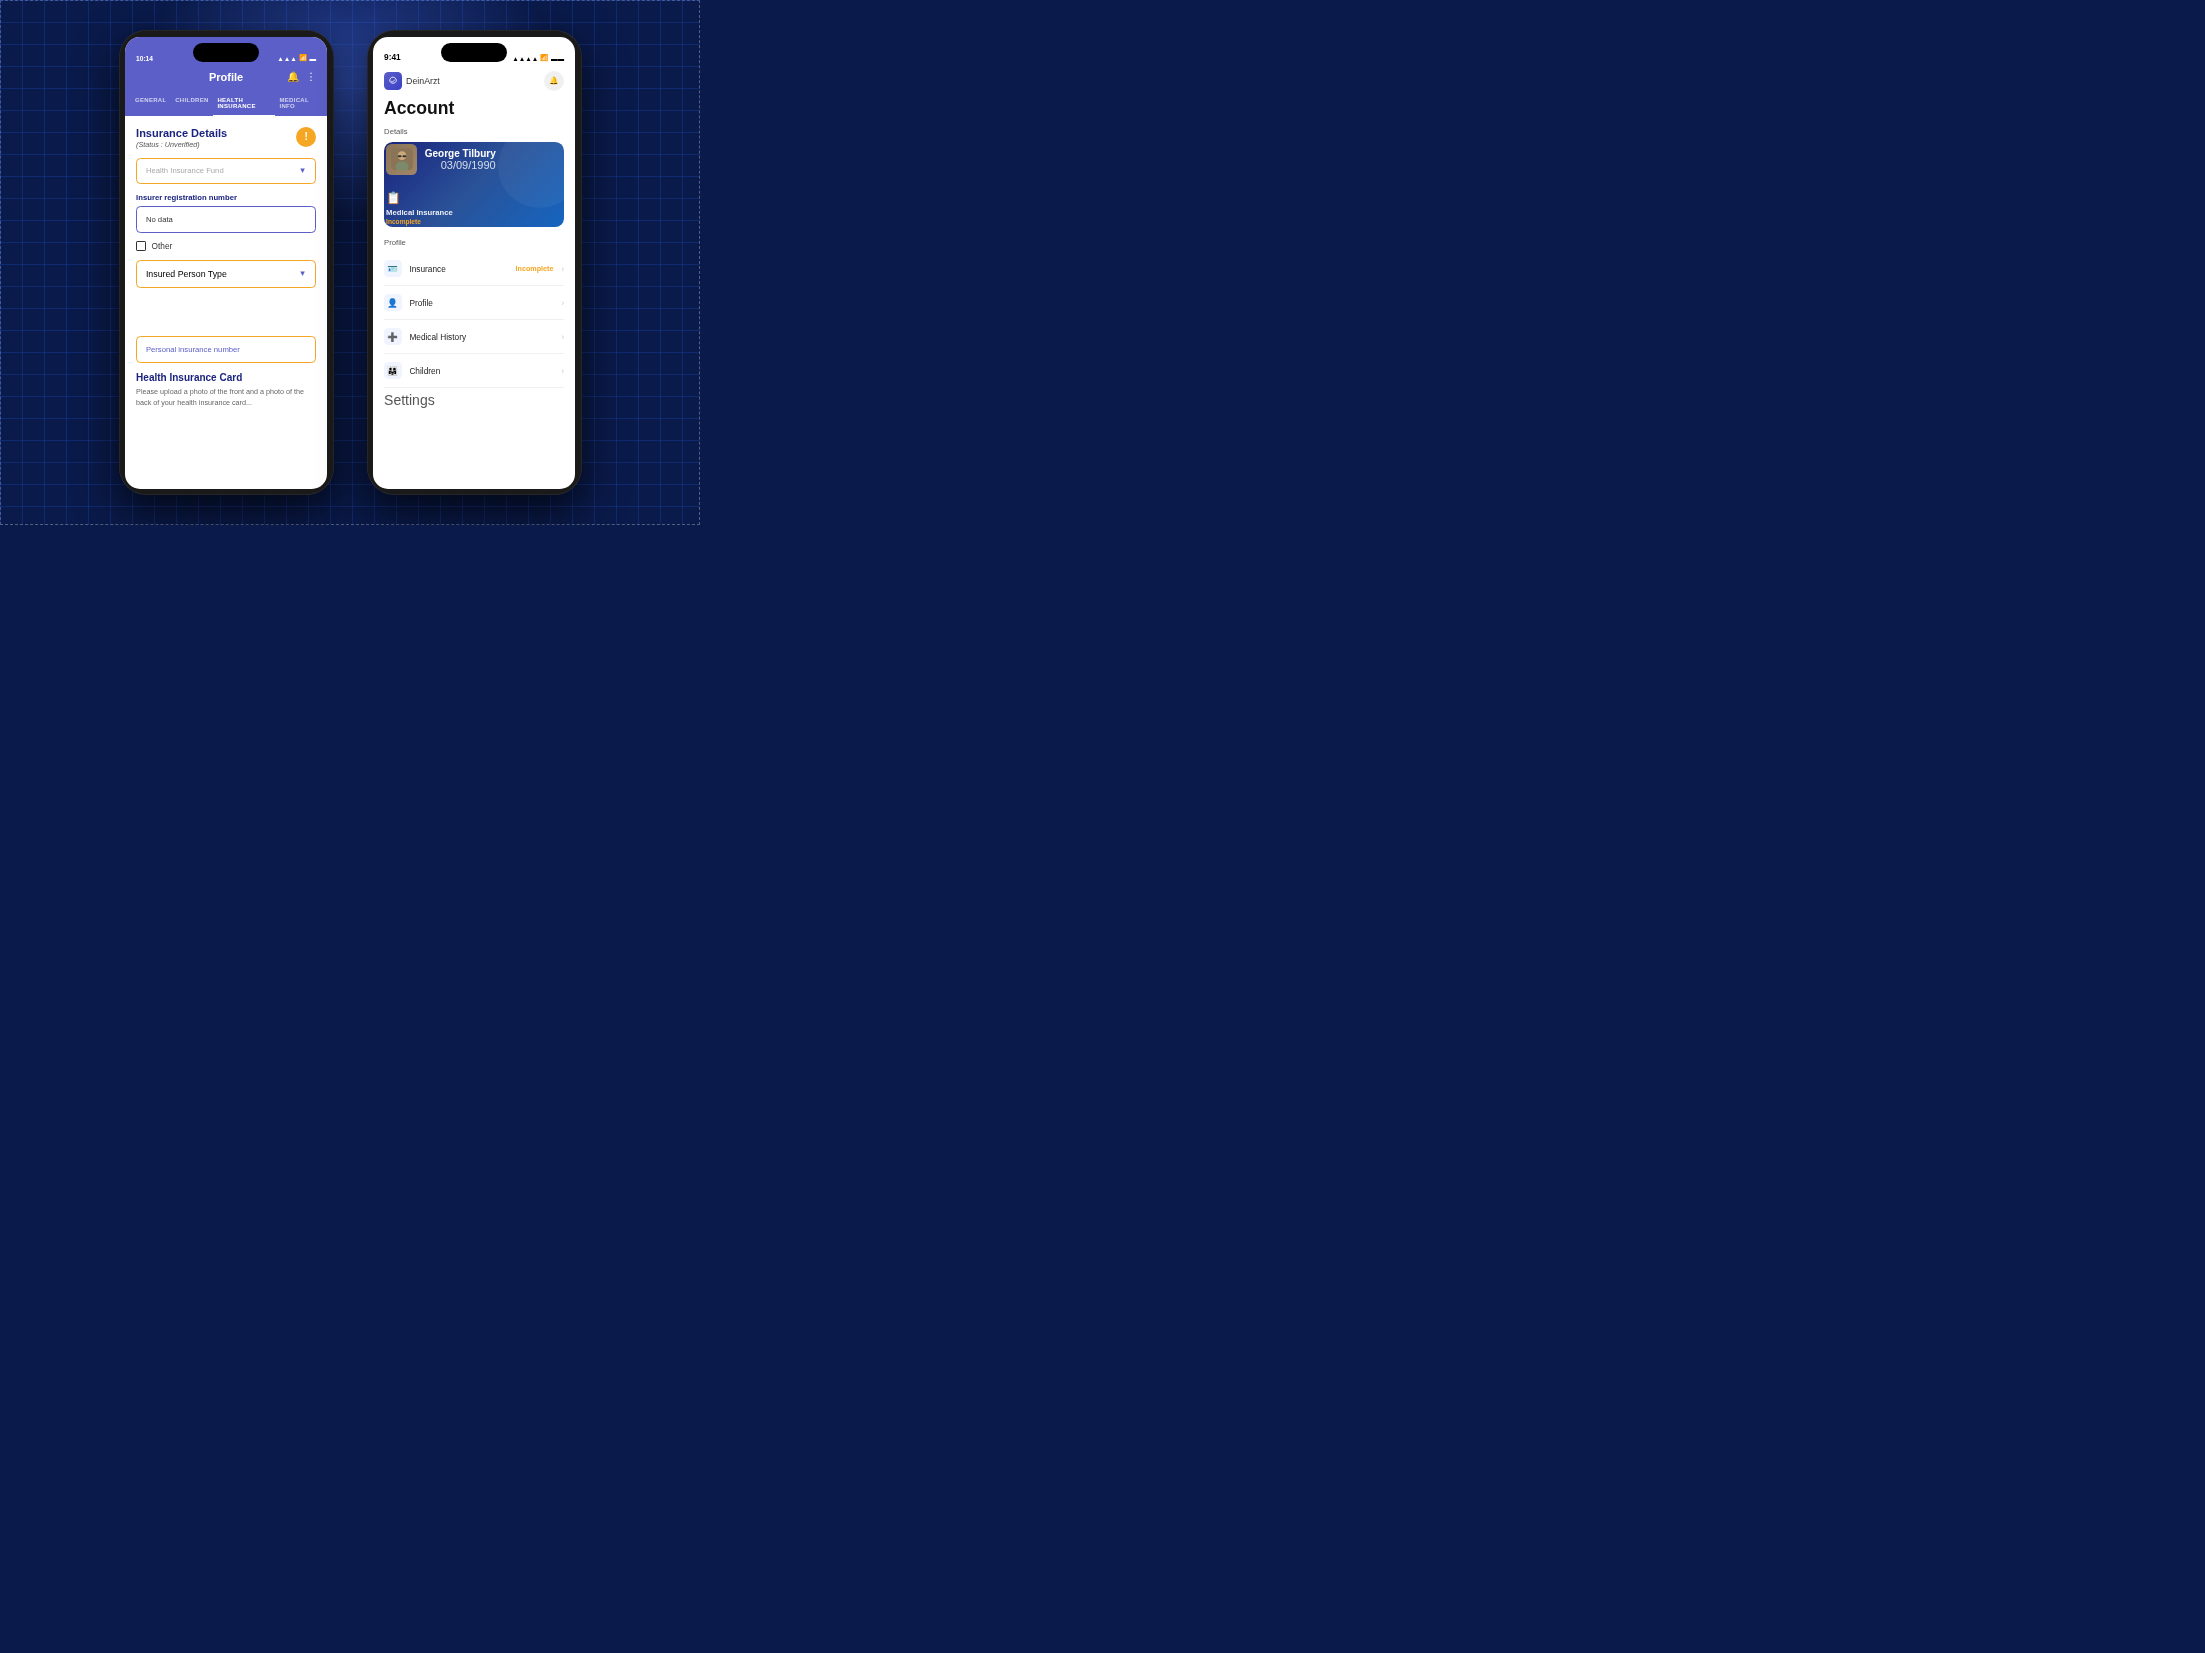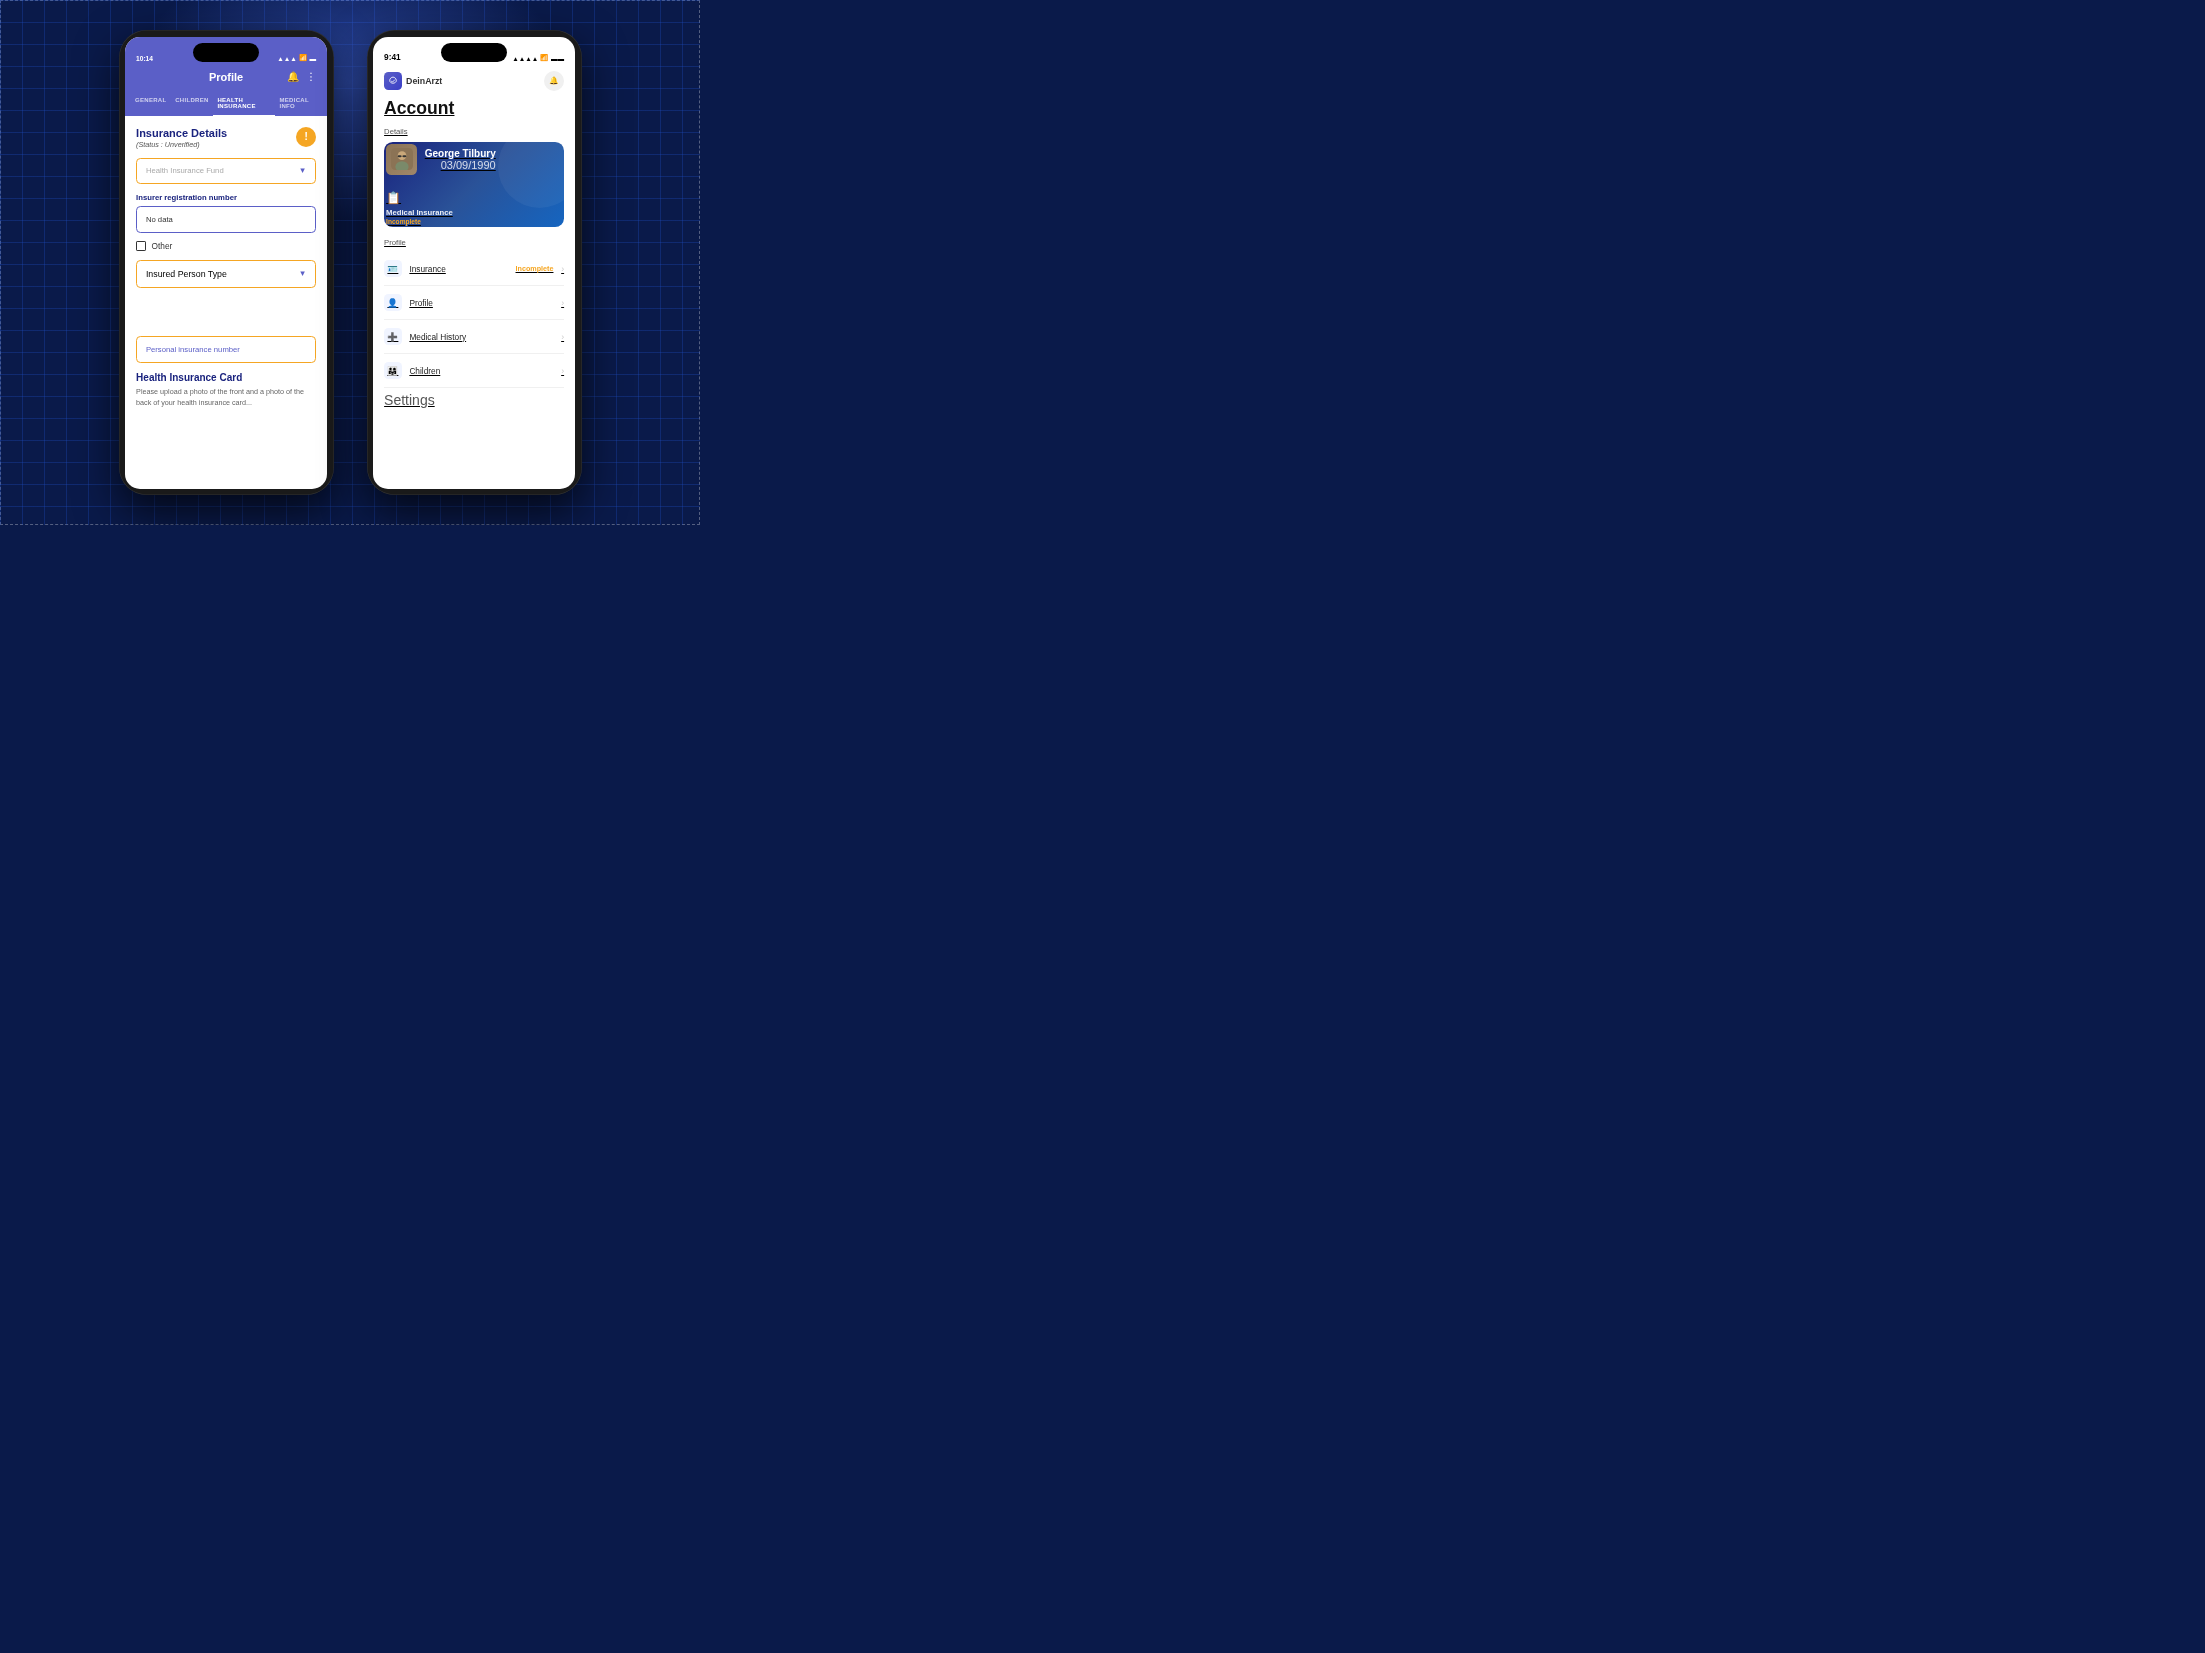--- a/index.html
+++ b/index.html
@@ -273,32 +273,32 @@
       width: 17.6px;
       height: 17.6px;
       background: linear-gradient(135deg, #5B5FC7, #3a3fc7);
       border-radius: 4.4px;
       display: flex;
       align-items: center;
       justify-content: center;
       color: white;
       font-size: 7.7px;
     }
-    .brand-name { font-size: 8.8px; font-weight: 700; color: #333; }
+    .brand-name { font-size: 8.8px; font-weight: 400; color: #333; }
     .notif-icon {
       width: 20px;
       height: 20px;
       background: #f0f0f0;
       border-radius: 50%;
       display: flex;
       align-items: center;
       justify-content: center;
       font-size: 8.8px;
     }
-    .right-content { padding: 0 11px; text-decoration: underline; }
+    .right-content { padding: 0 11px; }
     .account-title {
       font-size: 17.6px;
       font-weight: 800;
       color: #111;
       margin-bottom: 8.8px;
     }
     .summary-label {
       font-size: 7.7px;
       color: #555;
       font-weight: 500;

